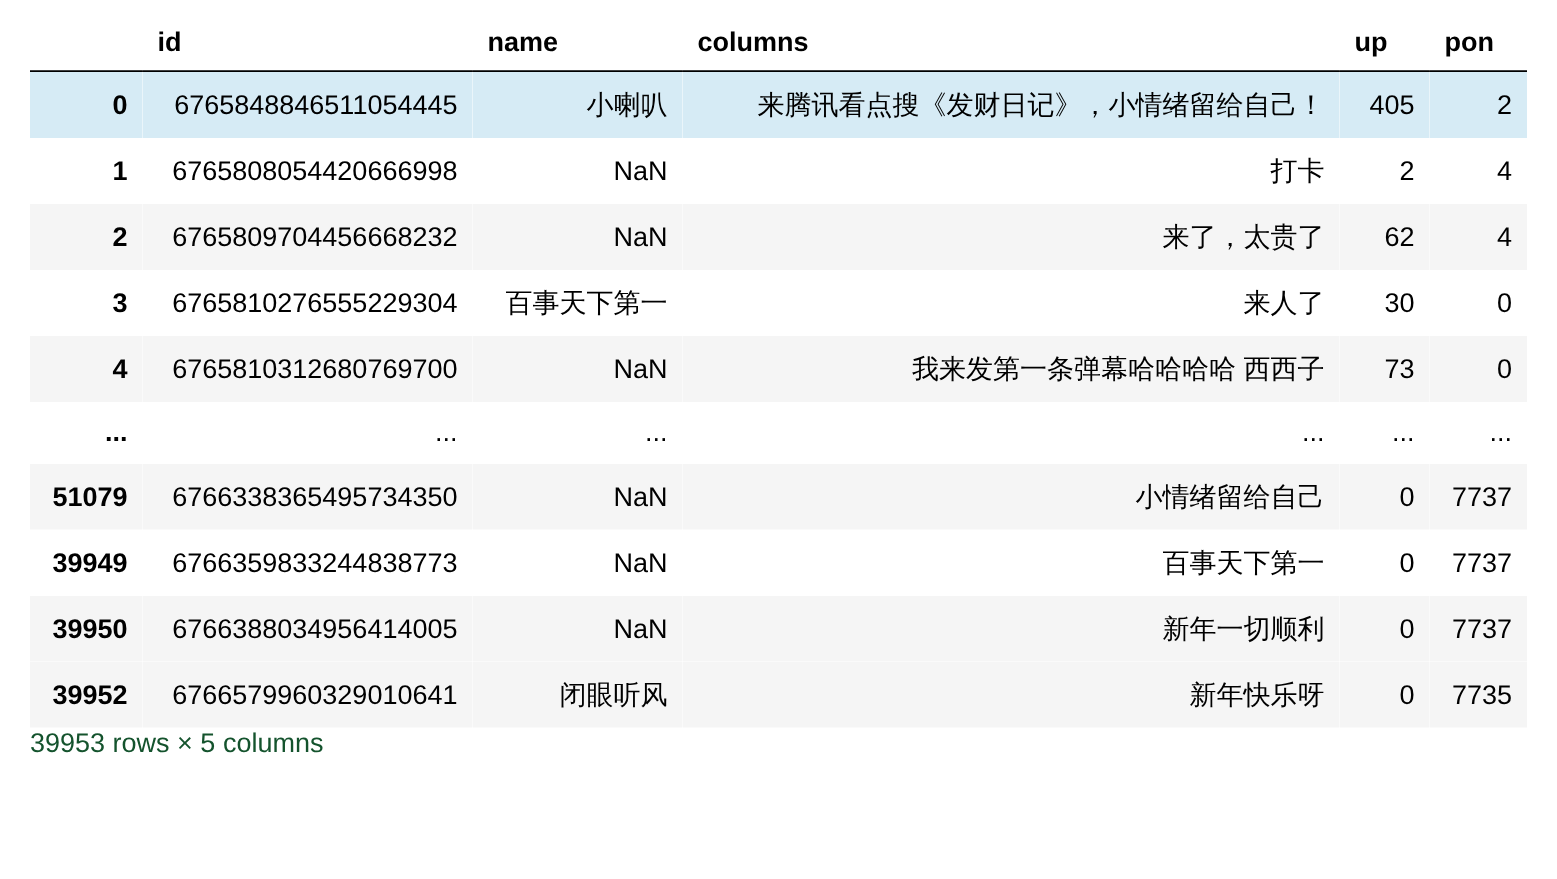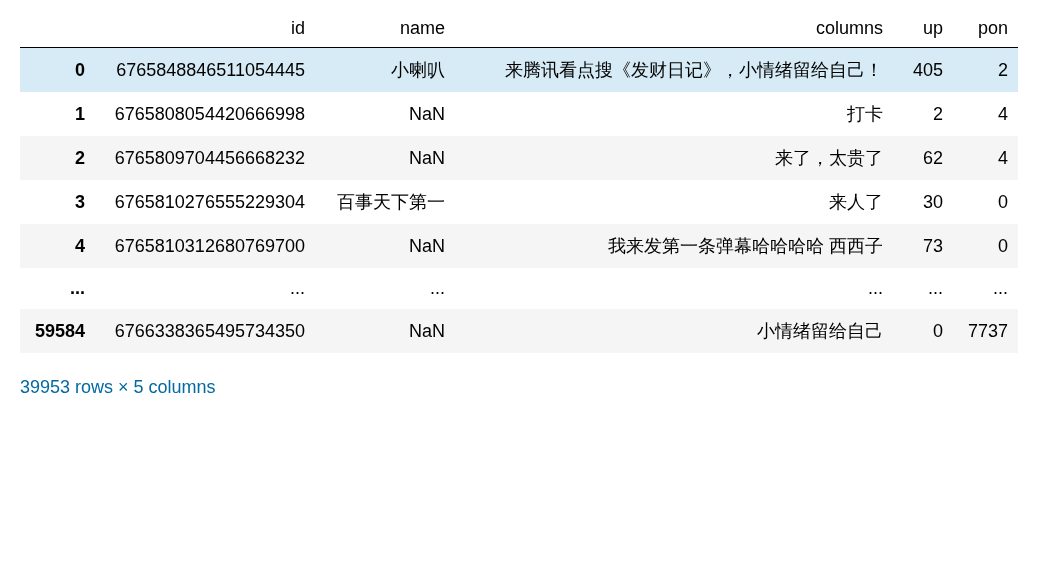--- a/index.html
+++ b/index.html
@@ -11,22 +11,22 @@
     background: #fff;
     width: 1038px;
     box-sizing: border-box;
   }
   table {
     border-collapse: collapse;
     width: 100%;
     table-layout: fixed;
   }
   thead th {
-    text-align: right;
-    font-weight: normal;
+    text-align: left;
+    font-weight: bold;
     padding: 8px 10px;
     border-bottom: 1.5px solid #000;
     white-space: nowrap;
   }
   tbody td {
     text-align: right;
     padding: 10px 10px;
     white-space: nowrap;
     overflow: hidden;
   }
@@ -39,23 +39,23 @@
   tbody tr.highlighted {
     background: #d6ebf5;
   }
   col.c-idx  { width: 75px; }
   col.c-id   { width: 220px; }
   col.c-name { width: 140px; }
   col.c-cmt  { width: auto; }
   col.c-up   { width: 60px; }
   col.c-pon  { width: 65px; }
   .footer {
-    margin-top: 24px;
+    margin-top: 0;
     font-size: 18px;
-    color: #0369a1;
+    color: #14532d;
   }
 </style>
 </head>
 <body>
 
 <table>
   <colgroup>
     <col class="c-idx">
       <col class="c-id">
       <col class="c-name">
@@ -116,23 +116,47 @@
       </tr>
       <tr>
         <td class="idx">...</td>
         <td>...</td>
         <td>...</td>
         <td>...</td>
         <td>...</td>
         <td>...</td>
       </tr>
       <tr class="striped">
-        <td class="idx">59584</td>
+        <td class="idx">51079</td>
         <td>6766338365495734350</td>
         <td>NaN</td>
         <td>小情绪留给自己</td>
         <td>0</td>
         <td>7737</td>
+      </tr>
+      <tr>
+        <td class="idx">39949</td>
+        <td>6766359833244838773</td>
+        <td>NaN</td>
+        <td>百事天下第一</td>
+        <td>0</td>
+        <td>7737</td>
+      </tr>
+      <tr class="striped">
+        <td class="idx">39950</td>
+        <td>6766388034956414005</td>
+        <td>NaN</td>
+        <td>新年一切顺利</td>
+        <td>0</td>
+        <td>7737</td>
+      </tr>
+      <tr class="striped">
+        <td class="idx">39952</td>
+        <td>6766579960329010641</td>
+        <td>闭眼听风</td>
+        <td>新年快乐呀</td>
+        <td>0</td>
+        <td>7735</td>
       </tr>
     </tbody>
 </table>
 
 <div class="footer">39953 rows × 5 columns</div>
 
 </body></html>

